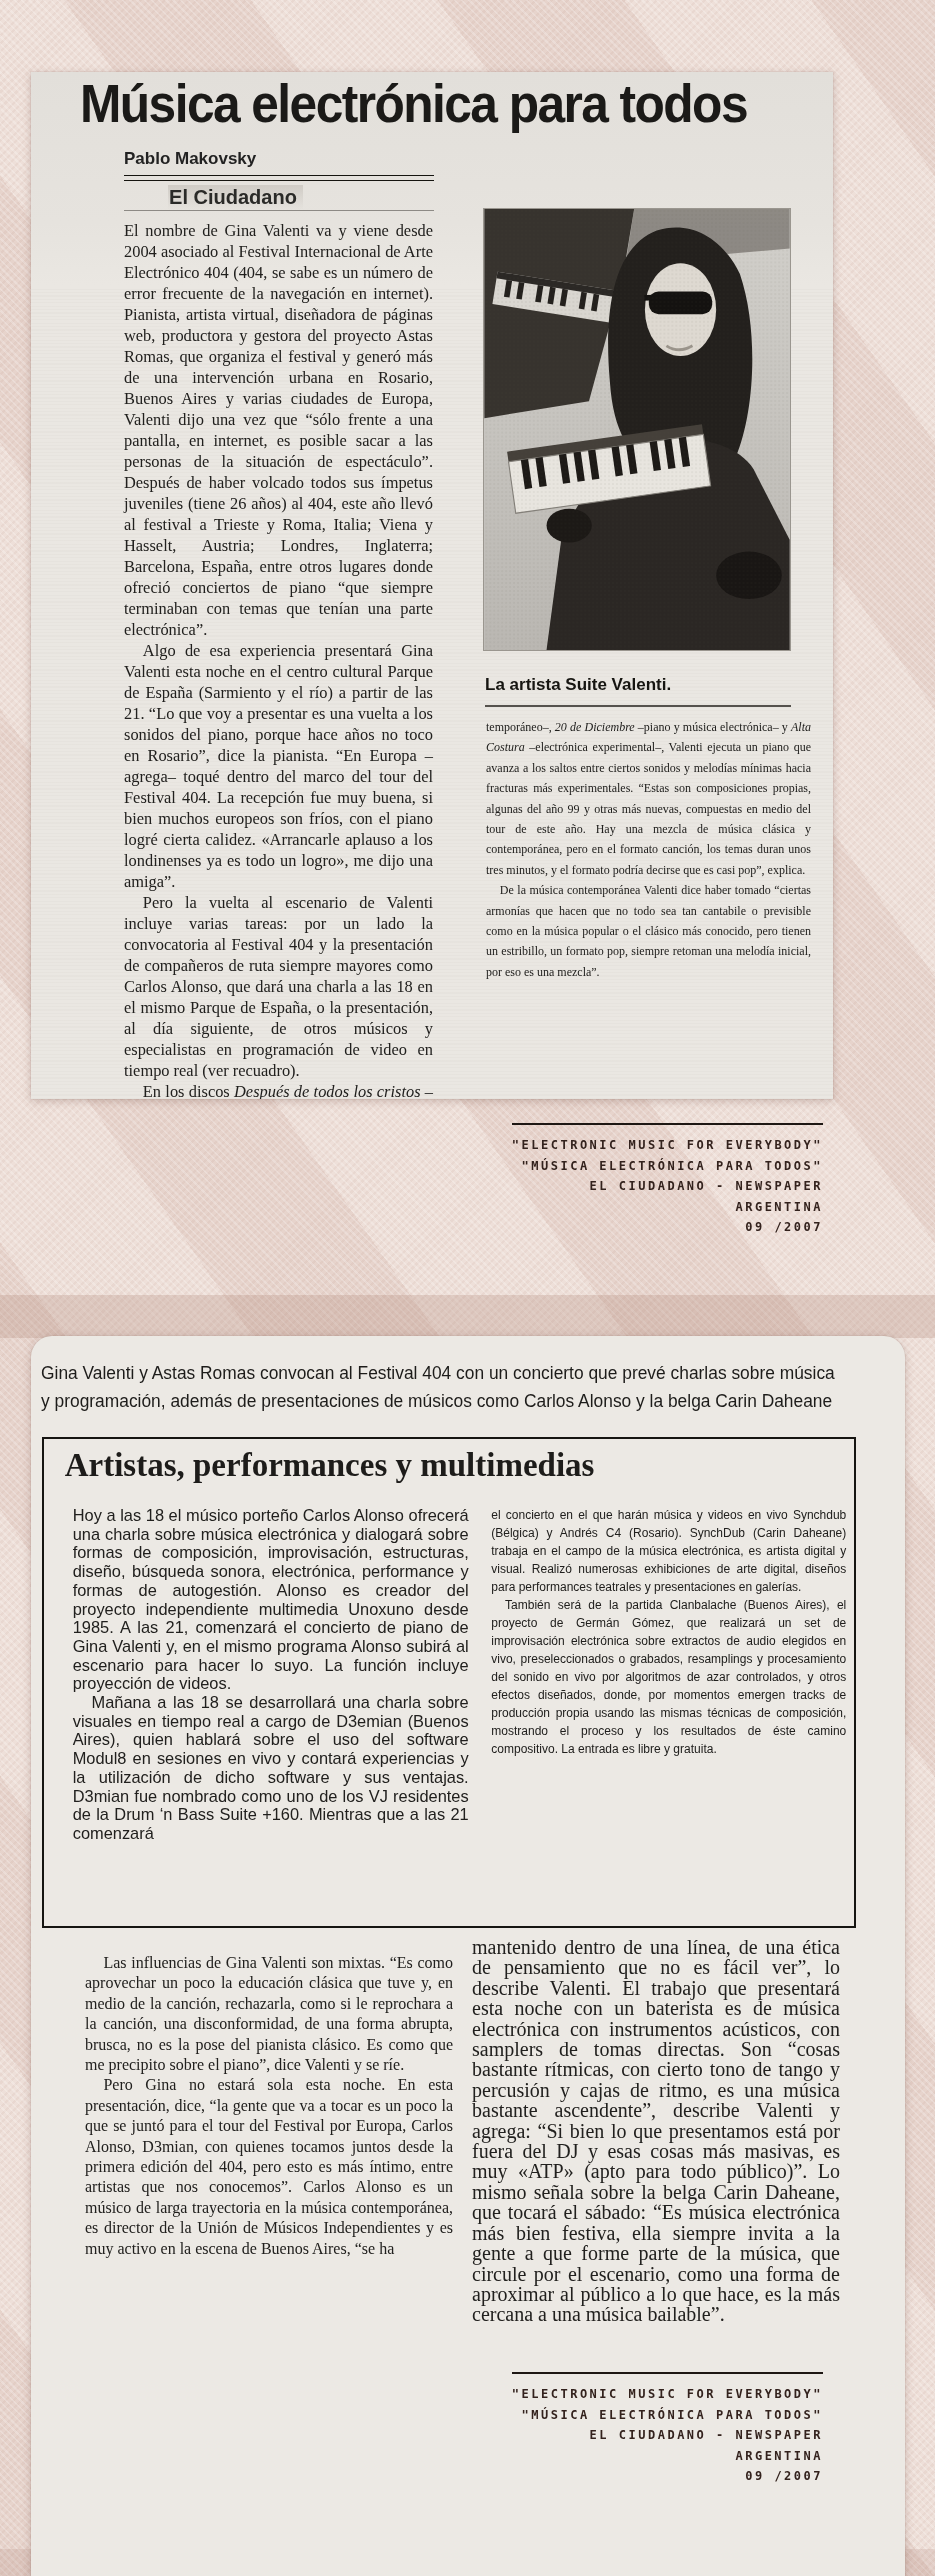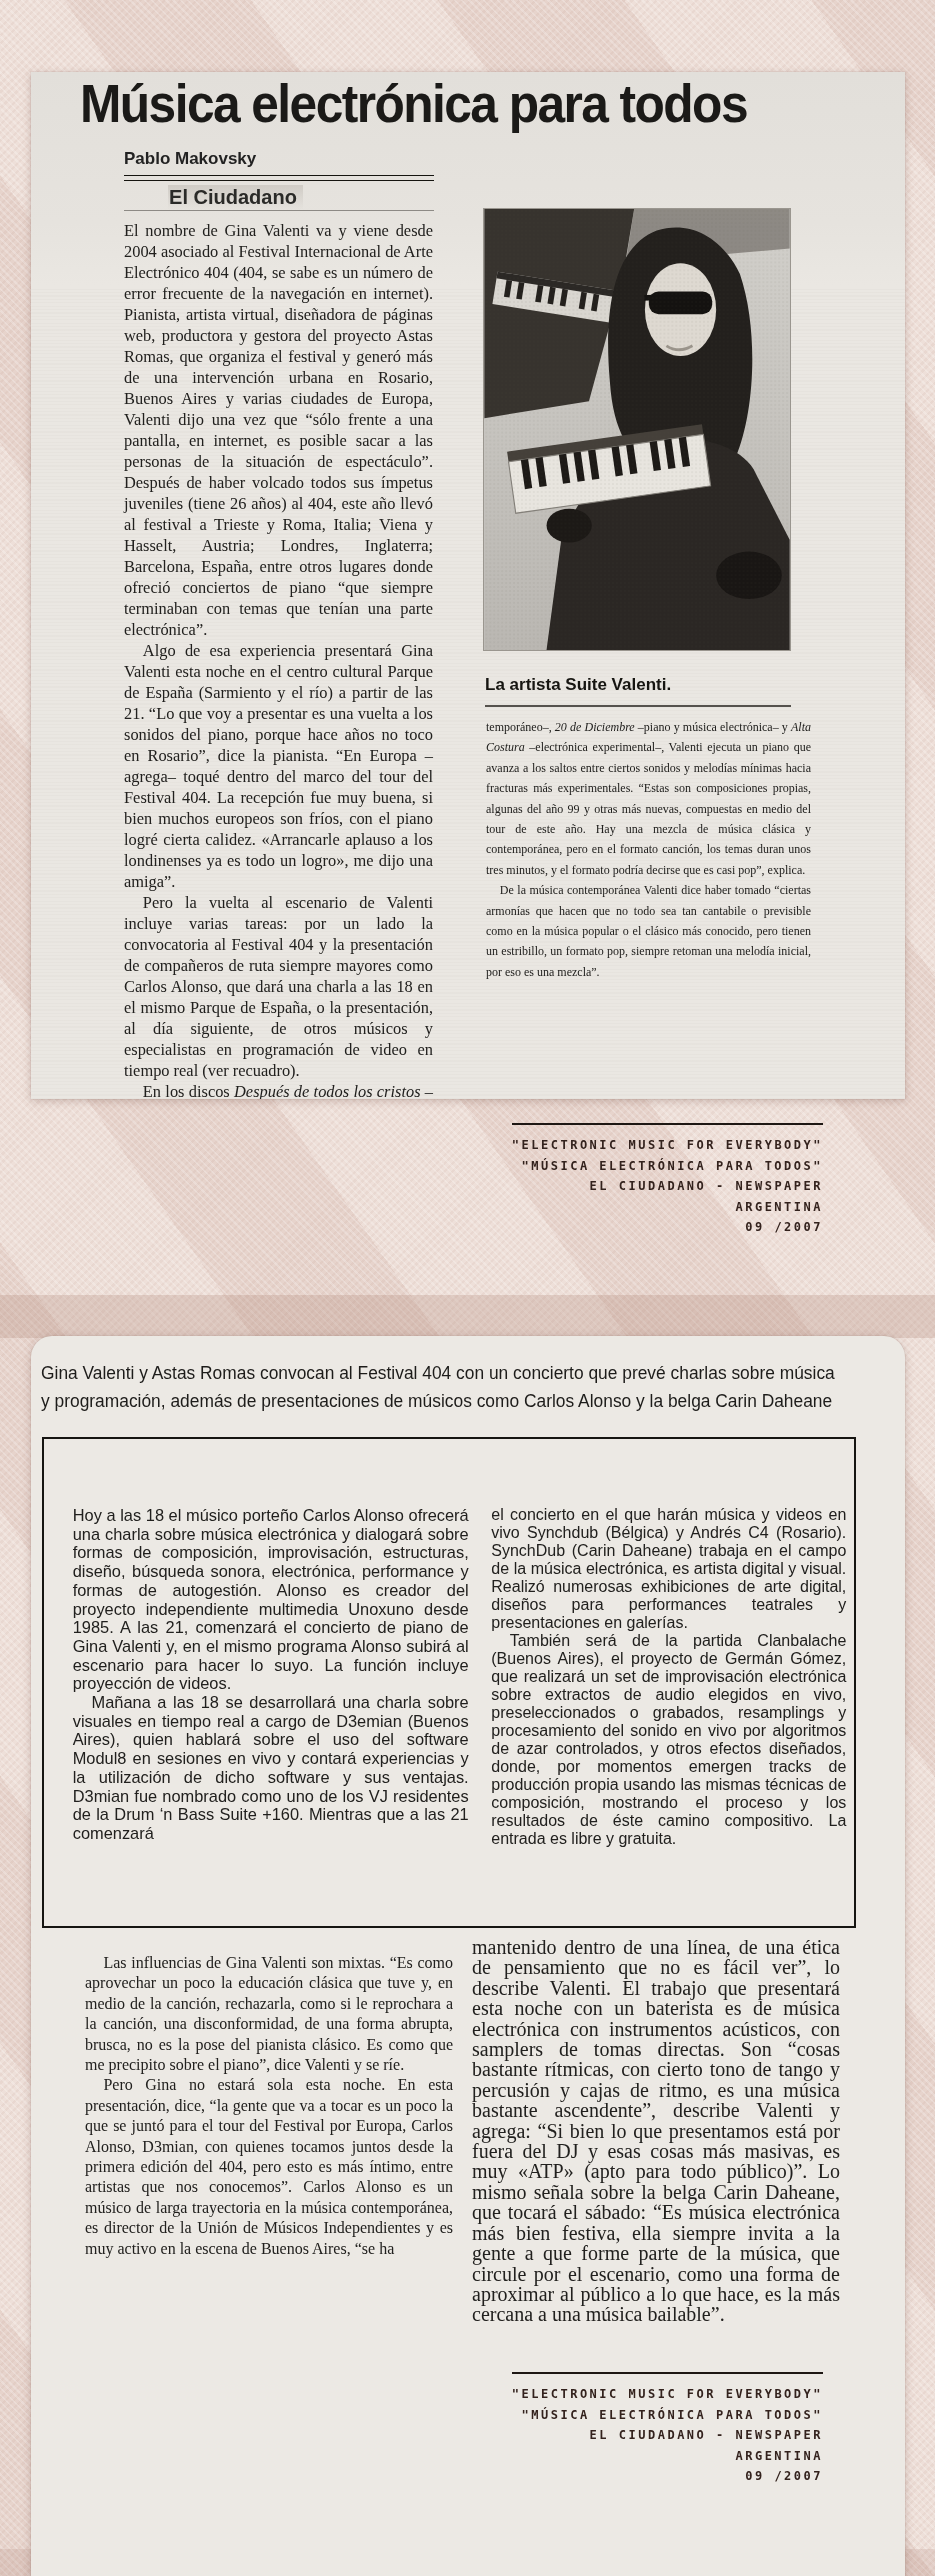--- a/index.html
+++ b/index.html
@@ -12,21 +12,21 @@
       repeating-linear-gradient(55deg, rgba(198,160,148,.14) 0 153px, rgba(255,255,255,.10) 153px 306px);
   }
   .pink-band{position:absolute; left:0; right:0; top:1295px; height:43px;
     background:rgba(173,130,115,.26);}
   .pink-band.bottom{top:2549px; height:27px; background:rgba(173,130,115,.18);}
 
   .clip{position:absolute; overflow:hidden; background:#eae7e2;
     background-image:linear-gradient(180deg, rgba(120,110,100,.07), rgba(255,255,255,0) 68px),
       repeating-linear-gradient(0deg, rgba(140,130,120,.04) 0 1.1px, rgba(140,130,120,0) 1.1px 3.4px);
     box-shadow:0 2.3px 8px rgba(90,50,40,.25), 0 0 0 0.6px rgba(120,90,80,.12);}
-  .clip1{left:31px; top:72px; width:874px; height:1027px;}
+  .clip1{left:31px; top:72px; width:802px; height:1027px;}
   .clip2{left:31px; top:1336px; width:874px; height:1284px; background:#ece9e4;border-radius:21px;}
 
   .headstrip{position:absolute; left:0; top:0; right:0; height:214px;
     background:linear-gradient(180deg,#e2dfda 0%, #e6e3de 70%, #eae7e2 100%);}
   .headline{position:absolute; left:49px; top:3.4px; margin:0;
     font-family:"Liberation Sans", sans-serif; font-weight:700; font-size:54px; line-height:1.05;
     letter-spacing:-1.7px; color:#1b1a18; white-space:nowrap;
     transform:scaleX(.92); transform-origin:left top;}
   .byline{position:absolute; left:93px; top:77px; font-size:17px; font-weight:700; color:#222;}
   .rule-double{position:absolute; left:93px; top:103px; width:310px; height:4px;
@@ -60,21 +60,21 @@
 
   .standfirst{position:absolute; left:10.2px; top:22.6px; width:866px;
     font-size:18.7px; line-height:28px; color:#1d1c1a; transform:scaleX(.93); transform-origin:left top;}
   .box{position:absolute; left:11.3px; top:101px; width:810px; height:487px;
     border:2.3px solid #161511; overflow:hidden;}
   .box-headline{position:absolute; left:20.4px; top:8px; margin:0;
     font-family:"Liberation Serif", serif; font-weight:700; font-size:33px; color:#1d1c1a; letter-spacing:0px;}
   .box-cols{position:absolute; left:20.4px; top:67px; display:flex; gap:22.6px;margin-left:8px;}
   .box-col{font-family:"Liberation Sans", sans-serif;}
   .box-col-left{width:396px; font-size:16.4px; line-height:18.7px;}
-  .box-col-right{width:355px; font-size:16px; line-height:18px;}
+  .box-col-right{width:355px; font-size:12px; line-height:18px;}
 
   .bot-col-left{position:absolute; left:54px; top:611px; width:368px; font-size:16px; line-height:20.4px;margin-top:6px;}
   .bot-col-right{position:absolute; left:441px; top:601px; width:368px; font-size:20px; line-height:20.4px;}
 
   .para i{font-style:italic;}
 </style>
 </head>
 <body>
 
 <div class="page">
@@ -173,20 +173,21 @@
         <div class="stamp-line">EL CIUDADANO - NEWSPAPER</div>
         <div class="stamp-line">ARGENTINA</div>
         <div class="stamp-line">09 /2007</div>
       </div>
   </aside>
 
   <section class="clip clip2">
     <div class="standfirst">Gina Valenti y Astas Romas convocan al Festival 404 con un concierto que prevé charlas sobre música y programación, además de presentaciones de músicos como Carlos Alonso y la belga Carin Daheane</div>
 
     <div class="box">
+      <h2 class="box-headline">Artistas, performances y multimedias</h2>
       <div class="box-cols">
         <div class="col box-col box-col-left">
             <p class="para">Hoy a las 18 el músico porteño Carlos Alonso ofrecerá una charla sobre música electrónica y dialogará sobre formas de composición, improvisación, estructuras, diseño, búsqueda sonora, electrónica, performance y formas de autogestión. Alonso es creador del proyecto independiente multimedia Unoxuno desde 1985. A las 21, comenzará el concierto de piano de Gina Valenti y, en el mismo programa Alonso subirá al escenario para hacer lo suyo. La función incluye proyección de videos.</p>
             <p class="para">Mañana a las 18 se desarrollará una charla sobre visuales en tiempo real a cargo de D3emian (Buenos Aires), quien hablará sobre el uso del software Modul8 en sesiones en vivo y contará experiencias y la utilización de dicho software y sus ventajas. D3mian fue nombrado como uno de los VJ residentes de la Drum ‘n Bass Suite +160. Mientras que a las 21 comenzará</p>
           </div>
         <div class="col box-col box-col-right">
             <p class="para">el concierto en el que harán música y videos en vivo Synchdub (Bélgica) y Andrés C4 (Rosario). SynchDub (Carin Daheane) trabaja en el campo de la música electrónica, es artista digital y visual. Realizó numerosas exhibiciones de arte digital, diseños para performances teatrales y presentaciones en galerías.</p>
             <p class="para">También será de la partida Clanbalache (Buenos Aires), el proyecto de Germán Gómez, que realizará un set de improvisación electrónica sobre extractos de audio elegidos en vivo, preseleccionados o grabados, resamplings y procesamiento del sonido en vivo por algoritmos de azar controlados, y otros efectos diseñados, donde, por momentos emergen tracks de producción propia usando las mismas técnicas de composición, mostrando el proceso y los resultados de éste camino compositivo. La entrada es libre y gratuita.</p>
           </div>
       </div>

